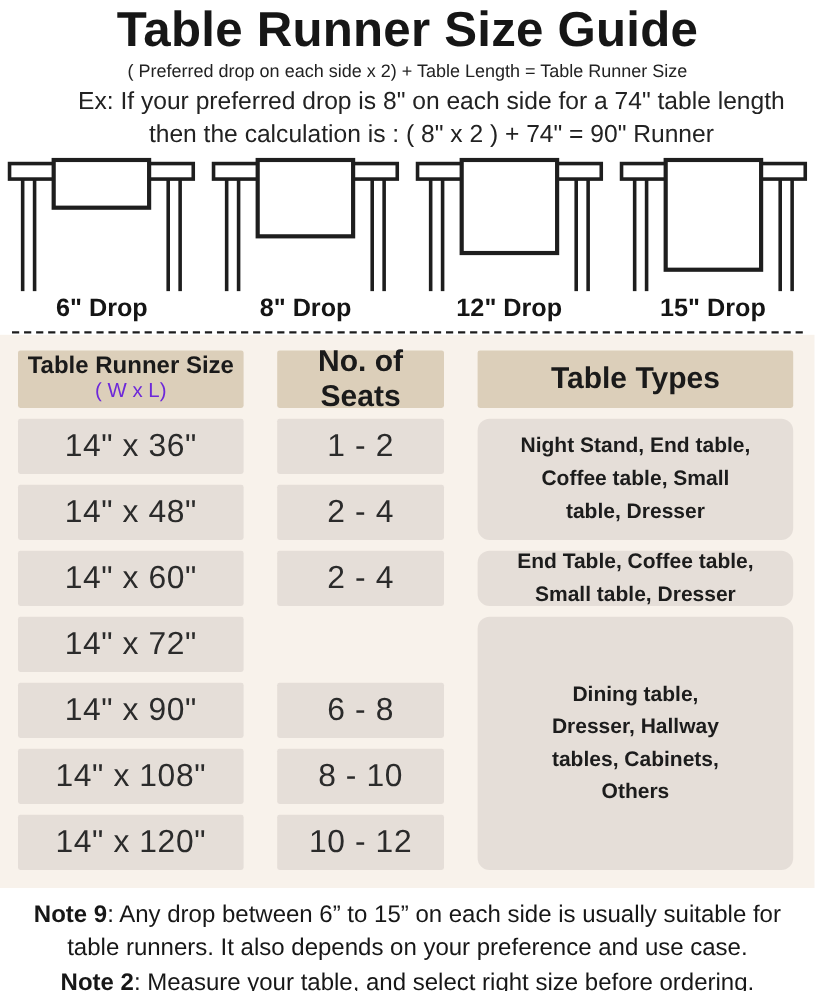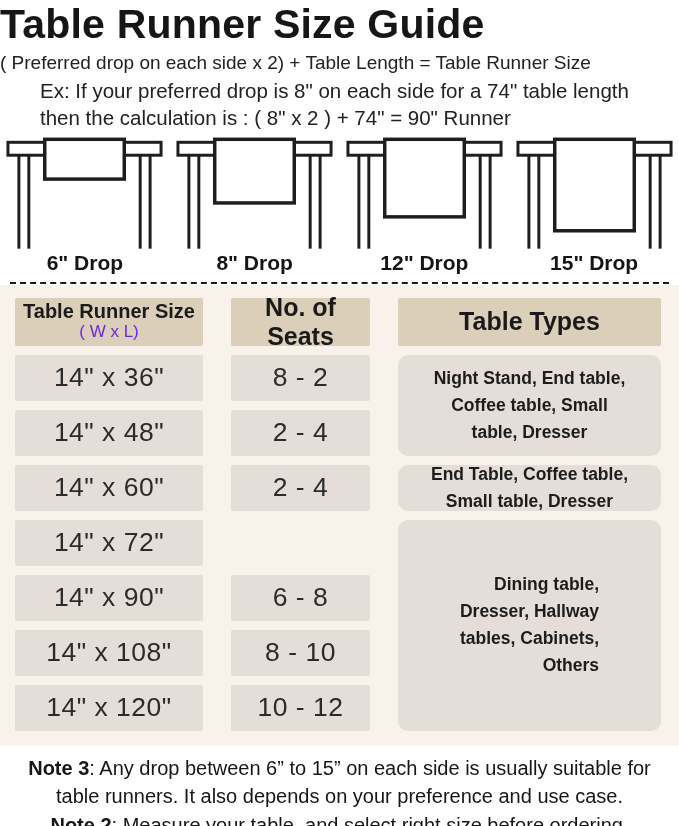--- a/index.html
+++ b/index.html
@@ -5,30 +5,30 @@
   * { margin: 0; padding: 0; box-sizing: border-box; }
   html, body { background: #ffffff; }
   body {
     width: 679px;
     font-family: "Liberation Sans", "DejaVu Sans", sans-serif;
     color: #1d1d1d;
   }
   .page { width: 679px; height: 826px; overflow: hidden; background: #ffffff; }
 
   
-  .hdr { }
+  .hdr { text-align: center; }
   .title {
     font-size: 41px;
     font-weight: bold;
     letter-spacing: 0.2px;
     padding-top: 2px;
     line-height: 1.12;
     color: #161616;
   }
-  .formula { font-size: 19px; line-height: 1.55; color: #222; }
+  .formula { font-size: 15px; line-height: 1.55; color: #222; }
   .example { font-size: 20.5px; line-height: 1.32; color: #222; padding-left: 40px; }
 
   
   .illos { display: flex; margin-top: 6px; }
   .illo { width: 169.75px; display: flex; flex-direction: column; align-items: center; }
   .illo svg { display: block; }
   .illo figcaption {
     font-size: 21px;
     font-weight: bold;
     color: #151515;
@@ -73,21 +73,21 @@
     font-size: 17.5px;
     font-weight: bold;
     line-height: 1.55;
     color: #1c1c1c;
     white-space: pre-line;
     padding: 2px 8px;
     border-radius: 10px;
   }
   .tg1 { grid-row: 2 / 4; }
   .tg2 { grid-row: 4 / 5; }
-  .tg3 { grid-row: 5 / 9; text-align: right; }
+  .tg3 { grid-row: 5 / 9; }
   .c1 { grid-column: 1; }
   .c2 { grid-column: 2; }
 
   
   .notes {
     text-align: center;
     font-size: 20px;
     line-height: 1.43;
     color: #171717;
     padding: 8px 2px 0 2px;
@@ -175,21 +175,21 @@
     <div class="grid">
 
       <div class="cell head c1">
         <div class="h1a">Table Runner Size</div>
         <div class="h1b">( W x L)</div>
       </div>
       <div class="cell head c2 h2">No. of Seats</div>
       <div class="cell head h2" style="grid-column:3">Table Types</div>
 
       <div class="cell data c1 num">14" x 36"</div>
-      <div class="cell data c2 num">8 - 2</div>
+      <div class="cell data c2 num">1 - 2</div>
 
       <div class="cell data c1 num">14" x 48"</div>
       <div class="cell data c2 num">2 - 4</div>
 
       <div class="cell data c1 num">14" x 60"</div>
       <div class="cell data c2 num">2 - 4</div>
 
       <div class="cell data c1 num">14" x 72"</div>
 
       <div class="cell data c1 num">14" x 90"</div>
@@ -208,18 +208,18 @@
 Small table, Dresser</div>
       <div class="cell data types tg3">Dining table,
 Dresser, Hallway
 tables, Cabinets,
 Others</div>
 
     </div>
   </div>
 
   <div class="notes">
-    <div class="note"><b>Note 3</b><span>: Any drop between 6” to 15” on each side is usually suitable for
+    <div class="note"><b>Note 9</b><span>: Any drop between 6” to 15” on each side is usually suitable for
 table runners. It also depends on your preference and use case.</span></div>
     <div class="note"><b>Note 2</b><span>: Measure your table, and select right size before ordering.</span></div>
   </div>
 
 </div>
 
 </body></html>

